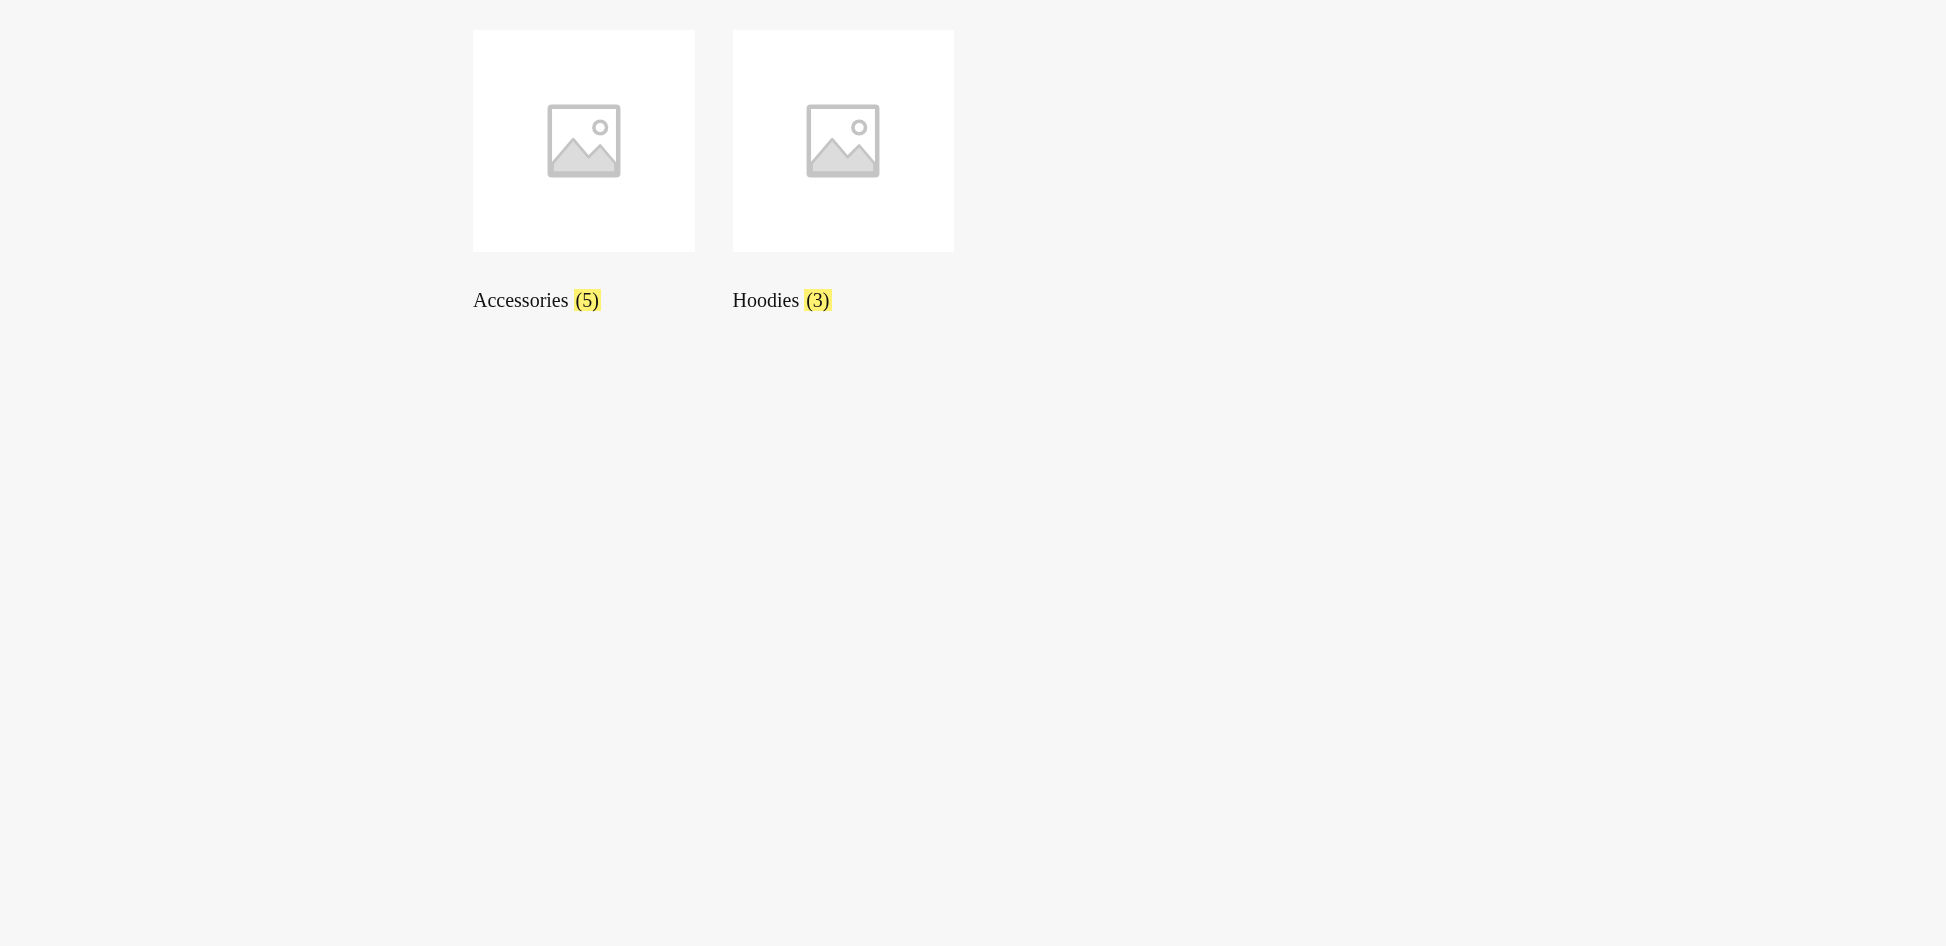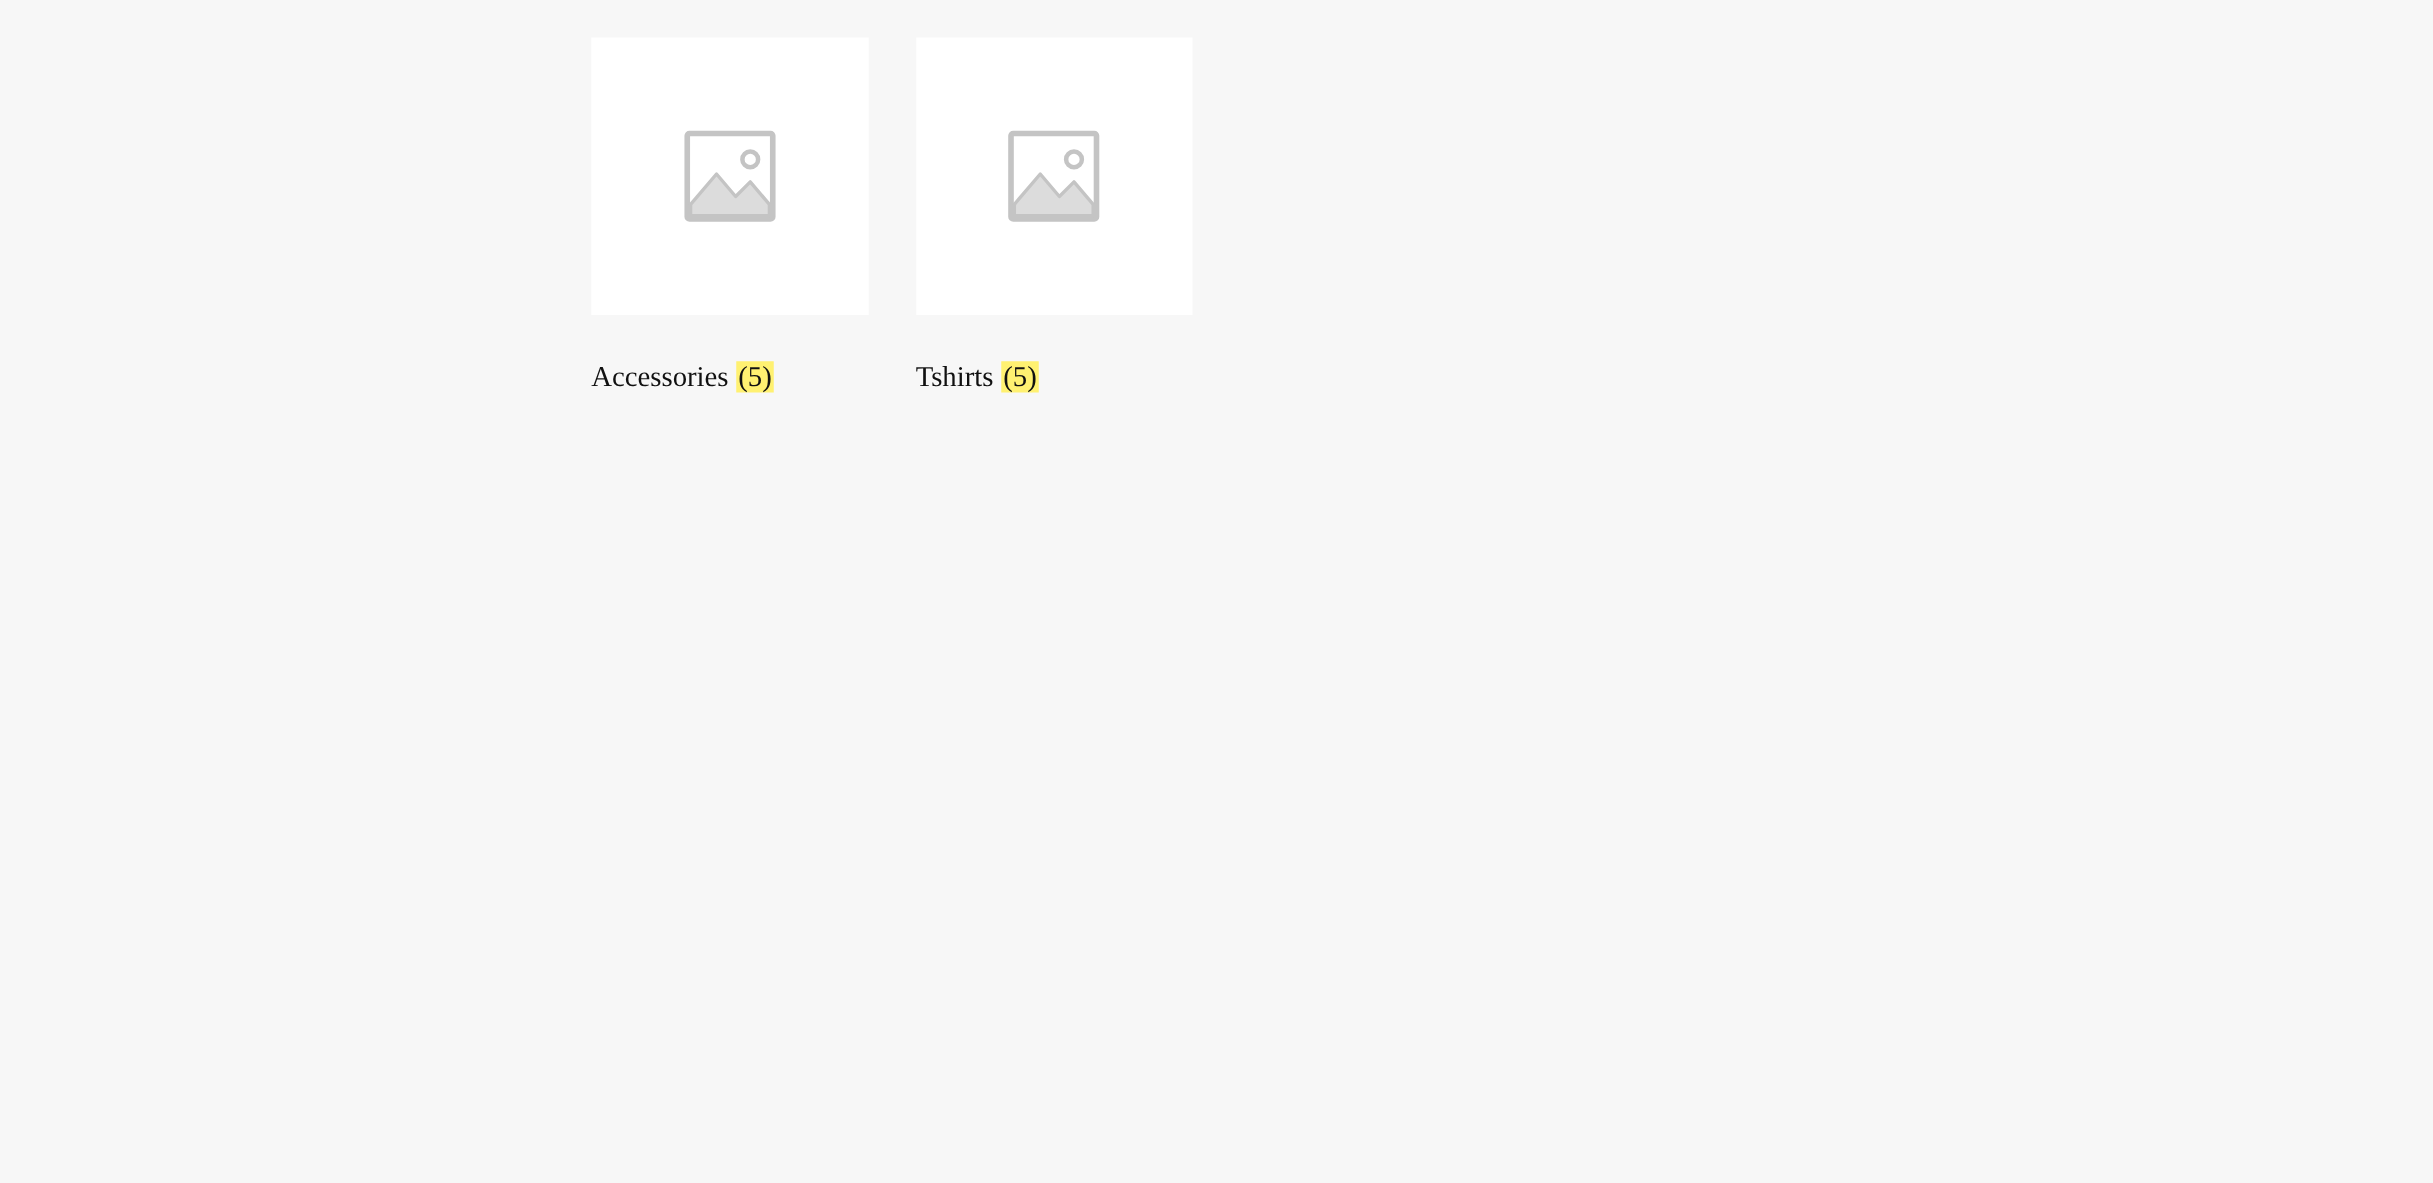--- a/index.html
+++ b/index.html
@@ -34,21 +34,21 @@
       display: flex;
       align-items: center;
       justify-content: center;
       margin-bottom: 35px;
     }
     .placeholder-icon {
       width: 90px;
       height: 90px;
     }
     .category-title {
-      font-size: 23px;
+      font-size: 20px;
       font-weight: normal;
       color: #111111;
       font-family: Georgia, 'Times New Roman', serif;
       line-height: 1.3;
     }
     .category-count {
       background-color: #fff171;
       padding: 0 2px;
     }
   </style>
@@ -67,30 +67,30 @@
         </svg>
       </div>
       <h2 class="category-title">
         <span>Accessories</span>
         <span class="category-count">(5)</span>
       </h2>
     </a>
 
 
 
-
-
     <a class="category-card">
       <div class="category-image">
         <svg class="placeholder-icon" viewBox="0 0 100 100" xmlns="http://www.w3.org/2000/svg">
           <rect x="12" y="12" width="76" height="76" fill="none" stroke="#c4c4c4" stroke-width="5" rx="2"></rect>
           <circle cx="68" cy="35" r="7" fill="none" stroke="#c4c4c4" stroke-width="4"></circle>
           <path d="M 15 75 L 38 48 L 55 68 L 68 55 L 85 75 L 85 85 L 15 85 Z" fill="#dcdcdc" stroke="#c4c4c4" stroke-width="3" stroke-linejoin="round"></path>
         </svg>
       </div>
       <h2 class="category-title">
-        <span>Tshirts</span>
-        <span class="category-count">(5)</span>
+        <span>Hoodies</span>
+        <span class="category-count">(3)</span>
       </h2>
     </a>
+
+
 
   </div>
 </div>
 
 </body></html>

